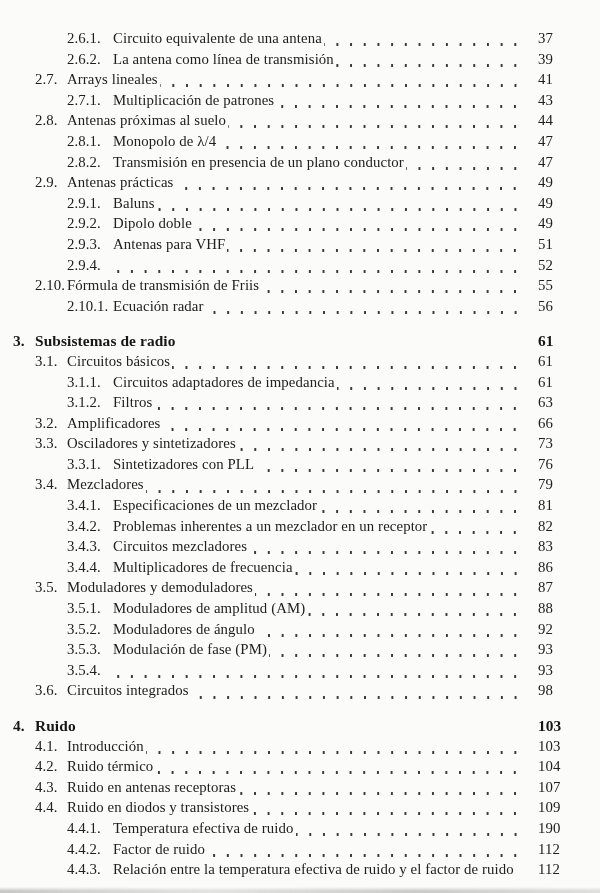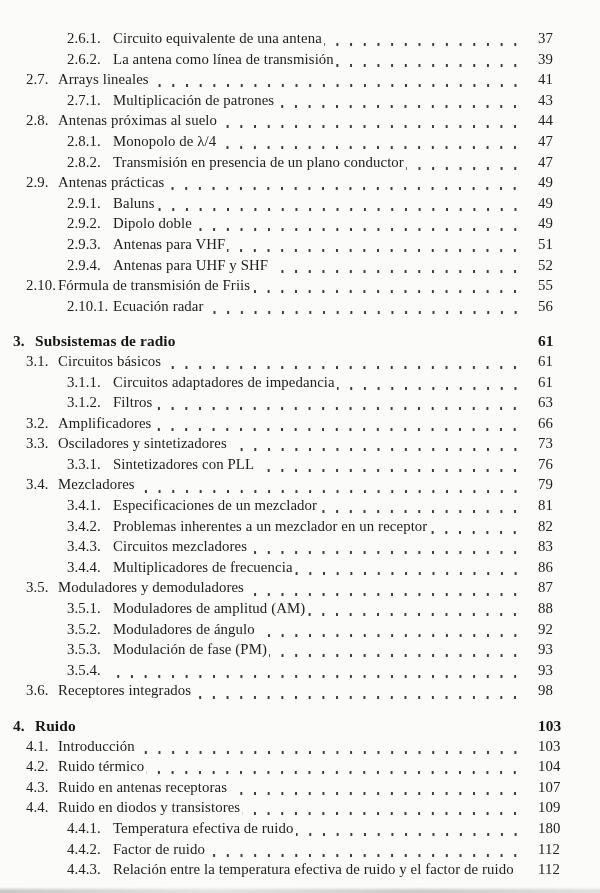--- a/index.html
+++ b/index.html
@@ -33,21 +33,21 @@
     white-space: nowrap;
     letter-spacing: 0.1px;
   }
   .lvl1 {
     padding-left: 13px;
     margin-top: 14px;
     font-weight: bold;
     font-size: 15.4px;
     color: #161616;
   }
-  .lvl2 { padding-left: 26px; }
+  .lvl2 { padding-left: 35px; }
   .lvl3 { padding-left: 67px; }
   .num  { flex: 0 0 auto; }
   .lvl1 .num { width: 22px; }
   .lvl2 .num { width: 32px; }
   .lvl3 .num { width: 46px; }
   .title {
     flex: 0 1 auto;
     min-width: 0;
     overflow: hidden;
   }
@@ -150,21 +150,20 @@
     <span class="pg">49</span>
   </div>
       <div class="row lvl3">
     <span class="num">2.9.3.</span>
     <span class="title">Antenas para VHF</span>
     <span class="leader dotted"></span>
     <span class="pg">51</span>
   </div>
       <div class="row lvl3">
     <span class="num">2.9.4.</span>
-    <span class="title">Antenas para UHF y SHF</span>
     <span class="leader dotted"></span>
     <span class="pg">52</span>
   </div>
       <div class="row lvl2">
     <span class="num">2.10.</span>
     <span class="title">Fórmula de transmisión de Friis</span>
     <span class="leader dotted"></span>
     <span class="pg">55</span>
   </div>
       <div class="row lvl3">
@@ -269,21 +268,21 @@
     <span class="leader dotted"></span>
     <span class="pg">93</span>
   </div>
       <div class="row lvl3">
     <span class="num">3.5.4.</span>
     <span class="leader dotted"></span>
     <span class="pg">93</span>
   </div>
       <div class="row lvl2">
     <span class="num">3.6.</span>
-    <span class="title">Receptores integrados</span>
+    <span class="title">Circuitos integrados</span>
     <span class="leader dotted"></span>
     <span class="pg">98</span>
   </div>
       <div class="row lvl1">
     <span class="num">4.</span>
     <span class="title">Ruido</span>
     <span class="leader"></span>
     <span class="pg">103</span>
   </div>
       <div class="row lvl2">
@@ -307,21 +306,21 @@
       <div class="row lvl2">
     <span class="num">4.4.</span>
     <span class="title">Ruido en diodos y transistores</span>
     <span class="leader dotted"></span>
     <span class="pg">109</span>
   </div>
       <div class="row lvl3">
     <span class="num">4.4.1.</span>
     <span class="title">Temperatura efectiva de ruido</span>
     <span class="leader dotted"></span>
-    <span class="pg">180</span>
+    <span class="pg">190</span>
   </div>
       <div class="row lvl3">
     <span class="num">4.4.2.</span>
     <span class="title">Factor de ruido</span>
     <span class="leader dotted"></span>
     <span class="pg">112</span>
   </div>
       <div class="row lvl3">
     <span class="num">4.4.3.</span>
     <span class="title">Relación entre la temperatura efectiva de ruido y el factor de ruido</span>

